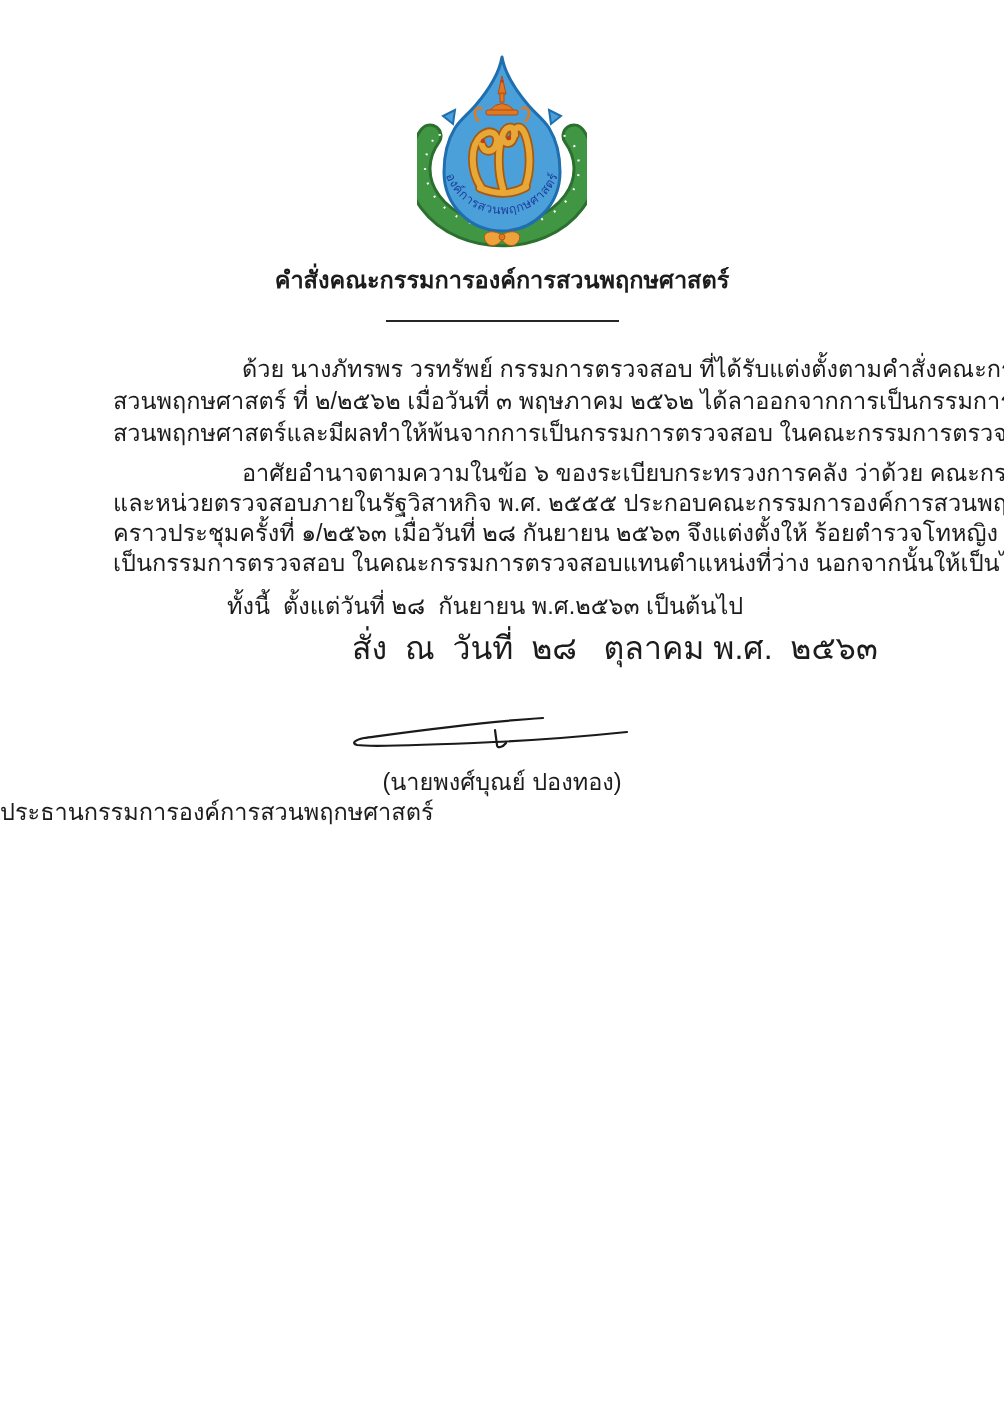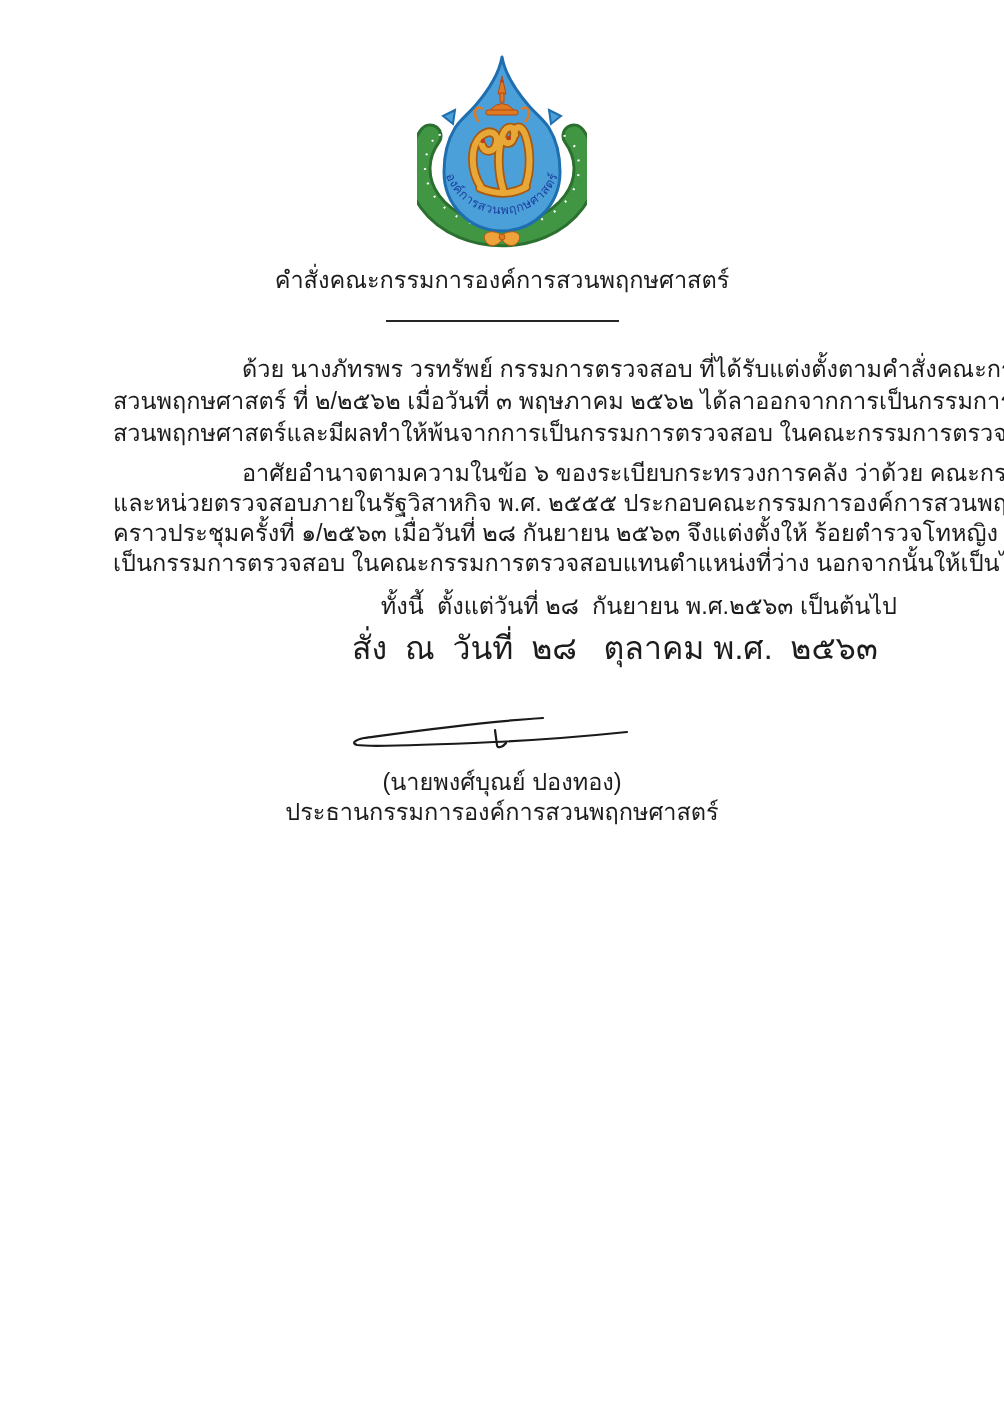--- a/index.html
+++ b/index.html
@@ -7,33 +7,33 @@
     position:relative;
     width:1004px;height:1427px;
     margin:0 auto;
     background:#ffffff;
     font-family:"Liberation Sans", sans-serif;
     color:#1c1c1c;
     overflow:hidden;
   }
   .logo-wrap{width:170px;height:198px;margin:54px auto 0;}
   .header{margin-top:14px;text-align:center;font-size:23.5px;}
-  .header .t-line{line-height:29px;white-space:pre;}
+  .header .t-line{line-height:29px;white-space:pre;font-weight:bold;}
   .divider{width:233px;margin:25px auto 0;border-top:2px solid #262626;height:0;}
   .bodytext{margin:0 0 0 113px;width:784px;font-size:23.5px;}
   .para .line{line-height:32px;white-space:pre;}
   .para.p2 .line{line-height:30px;}
   .para.p1{margin-top:31px;}
   .para.p2{margin-top:9px;}
   .line.indent1{padding-left:129px;}
-  .effective{margin-top:13px;line-height:30px;white-space:pre;padding-left:114px;font-size:23.5px;text-align:right;}
+  .effective{margin-top:13px;line-height:30px;white-space:pre;padding-left:114px;font-size:23.5px;}
   .order-date{margin-top:12px;margin-left:352px;line-height:30px;white-space:pre;font-size:32px;}
   .signature-svg{display:block;margin:45px 0 0 348px;}
   .sig-name{margin-top:10px;text-align:center;font-size:23.5px;line-height:29px;white-space:pre;}
-  .sig-pos{text-align:center;font-size:23.5px;line-height:30px;white-space:pre;}
+  .sig-pos{text-align:left;font-size:23.5px;line-height:30px;white-space:pre;}
 </style>
 </head>
 <body>
 
 <div class="page">
 
   <div class="logo-wrap">
     <svg width="170" height="198" viewBox="0 0 170 198">
 
       <path d="M13,82 A83,66 0 1 0 157,82" fill="none" stroke="#2c7030" stroke-width="25" stroke-linecap="round"></path>

